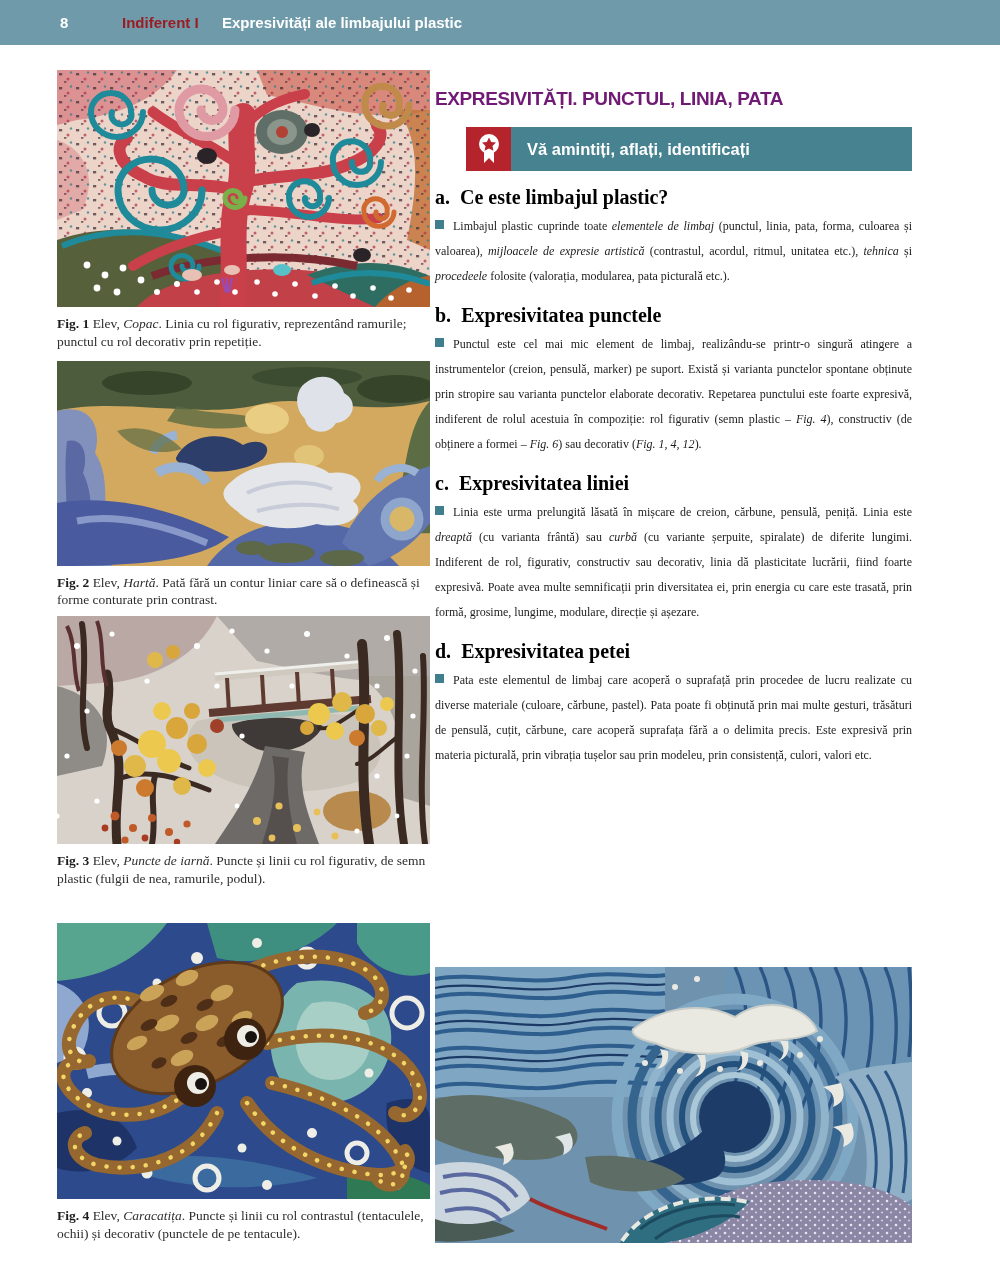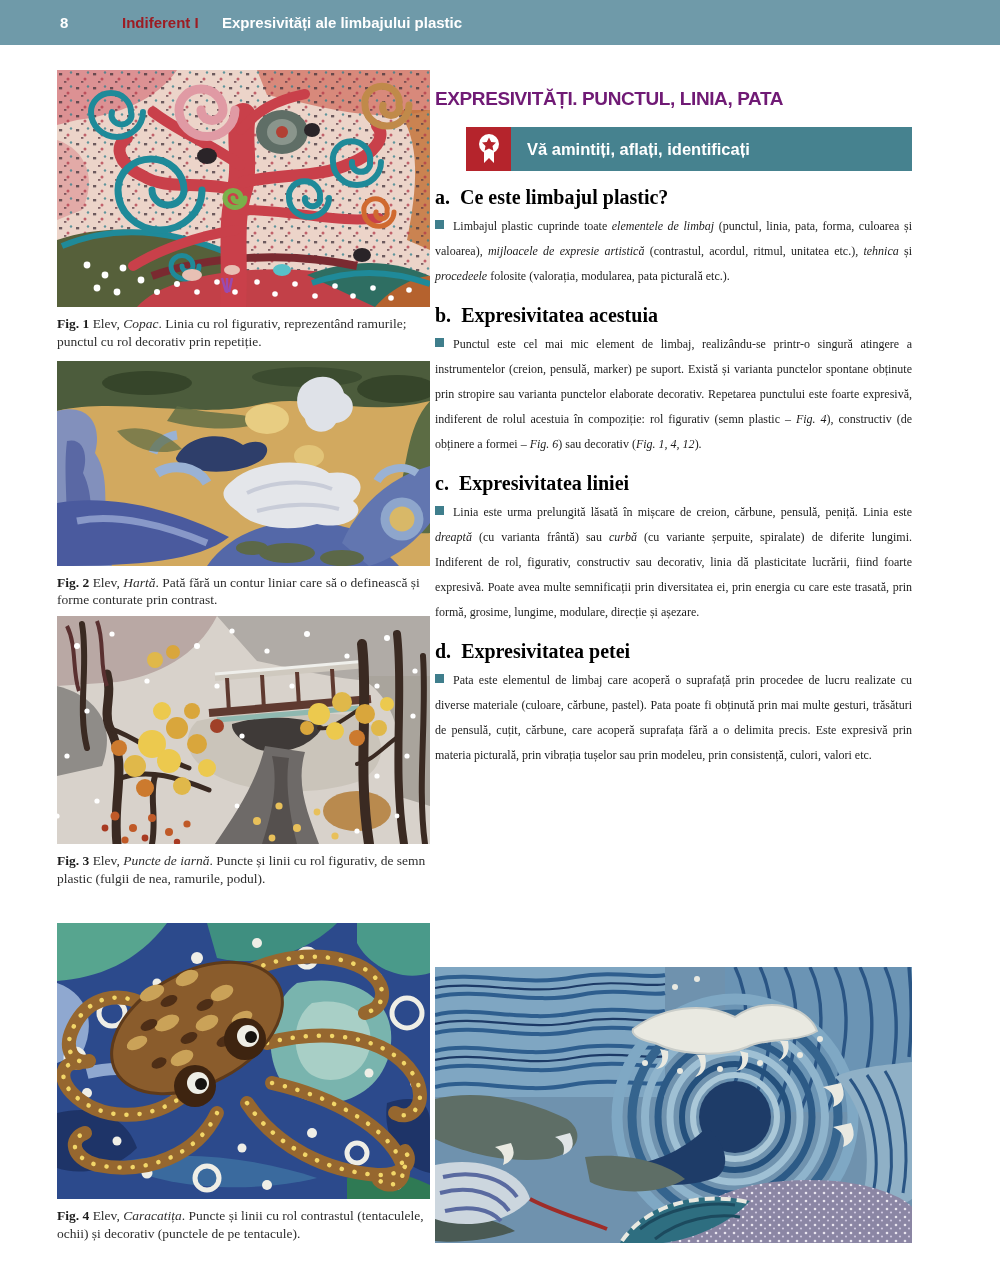--- a/index.html
+++ b/index.html
@@ -386,21 +386,21 @@
         </div>
         <div class="lbl">Vă amintiți, aflați, identificați</div>
       </div>
 
       <div class="sect">
         <div class="shead"><span class="lt">a.</span><span>Ce este limbajul plastic?</span></div>
         <p class="body"><span class="sq"></span><span><span>Limbajul plastic cuprinde toate </span><span style="font-style: italic;">elementele de limbaj</span><span> (punctul, linia, pata, forma, culoarea și valoarea), </span><span style="font-style: italic;">mijloacele de expresie artistică</span><span> (contrastul, acordul, ritmul, unitatea etc.), </span><span style="font-style: italic;">tehnica</span><span> și </span><span style="font-style: italic;">procedeele</span><span> folosite (valorația, modularea, pata picturală etc.).</span></span></p>
       </div>
 
       <div class="sect">
-        <div class="shead"><span class="lt">b.</span><span>Expresivitatea acestuia</span></div>
+        <div class="shead"><span class="lt">b.</span><span>Expresivitatea punctele</span></div>
         <p class="body"><span class="sq"></span><span><span>Punctul este cel mai mic element de limbaj, realizându-se printr-o singură atingere a instrumentelor (creion, pensulă, marker) pe suport. Există și varianta punctelor spontane obținute prin stropire sau varianta punctelor elaborate decorativ. Repetarea punctului este foarte expresivă, indiferent de rolul acestuia în compoziție: rol figurativ (semn plastic – </span><span style="font-style: italic;">Fig. 4</span><span>), constructiv (de obținere a formei – </span><span style="font-style: italic;">Fig. 6</span><span>) sau decorativ (</span><span style="font-style: italic;">Fig. 1, 4, 12</span><span>).</span></span></p>
       </div>
 
       <div class="sect">
         <div class="shead"><span class="lt">c.</span><span>Expresivitatea liniei</span></div>
         <p class="body"><span class="sq"></span><span><span>Linia este urma prelungită lăsată în mișcare de creion, cărbune, pensulă, peniță. Linia este </span><span style="font-style: italic;">dreaptă</span><span> (cu varianta frântă) sau </span><span style="font-style: italic;">curbă</span><span> (cu variante șerpuite, spiralate) de diferite lungimi. Indiferent de rol, figurativ, constructiv sau decorativ, linia dă plasticitate lucrării, fiind foarte expresivă. Poate avea multe semnificații prin diversitatea ei, prin energia cu care este trasată, prin formă, grosime, lungime, modulare, direcție și așezare.</span></span></p>
       </div>
 
       <div class="sect">
         <div class="shead"><span class="lt">d.</span><span>Expresivitatea petei</span></div>

